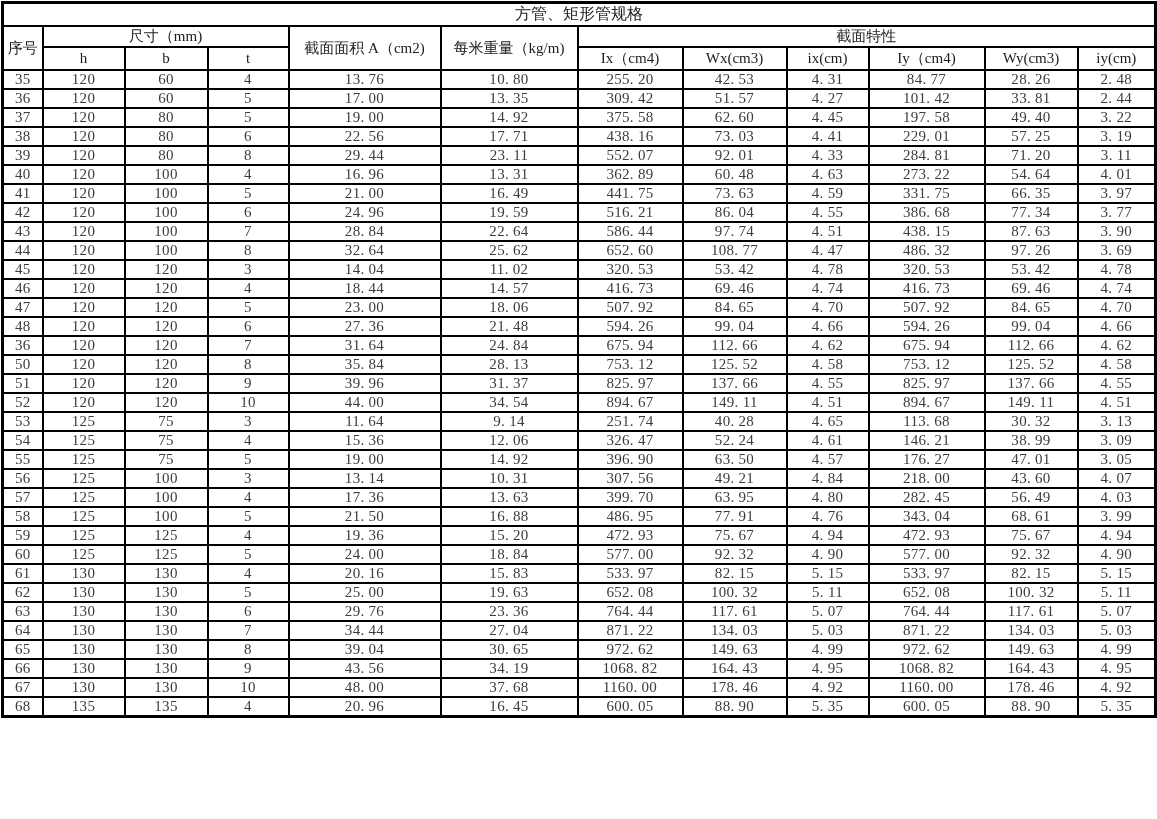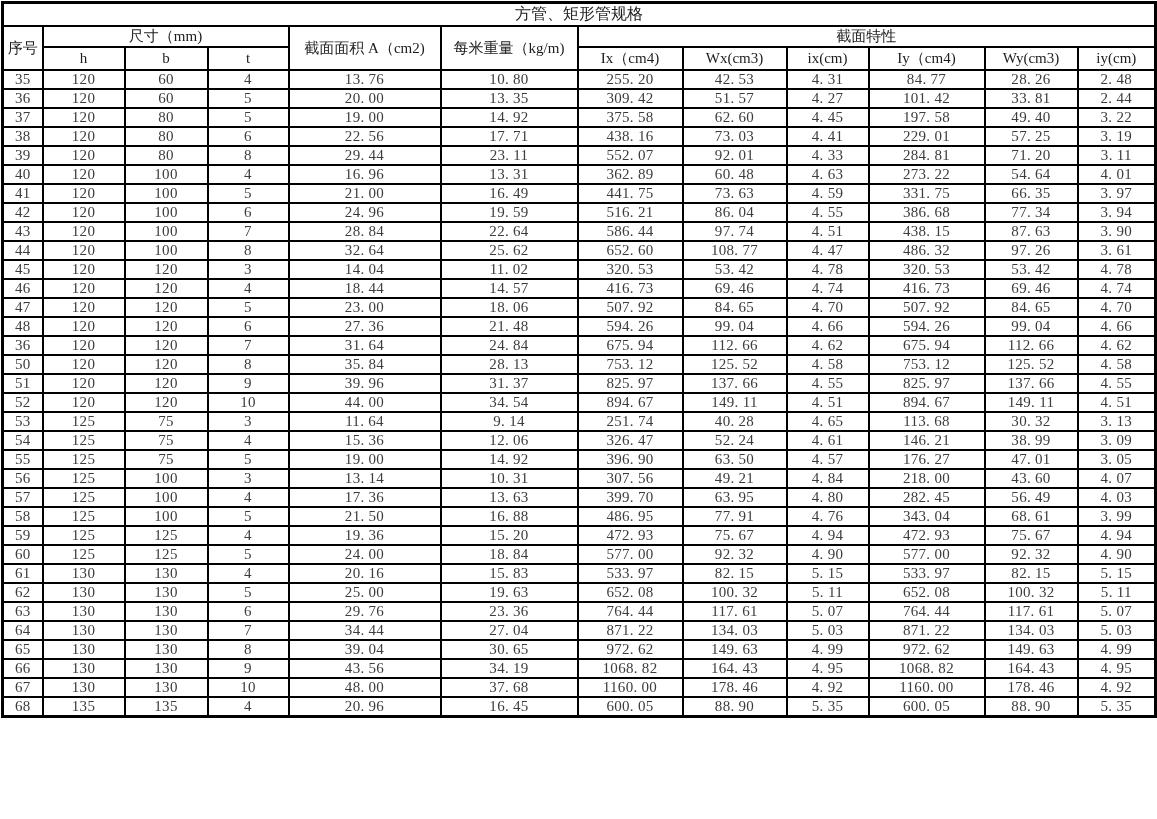--- a/index.html
+++ b/index.html
@@ -95,21 +95,21 @@
         <td>4. 31</td>
         <td>84. 77</td>
         <td>28. 26</td>
         <td>2. 48</td>
       </tr>
       <tr>
         <td>36</td>
         <td>120</td>
         <td>60</td>
         <td>5</td>
-        <td>20. 00</td>
+        <td>17. 00</td>
         <td>13. 35</td>
         <td>309. 42</td>
         <td>51. 57</td>
         <td>4. 27</td>
         <td>101. 42</td>
         <td>33. 81</td>
         <td>2. 44</td>
       </tr>
       <tr>
         <td>37</td>
@@ -186,21 +186,21 @@
         <td>120</td>
         <td>100</td>
         <td>6</td>
         <td>24. 96</td>
         <td>19. 59</td>
         <td>516. 21</td>
         <td>86. 04</td>
         <td>4. 55</td>
         <td>386. 68</td>
         <td>77. 34</td>
-        <td>3. 94</td>
+        <td>3. 77</td>
       </tr>
       <tr>
         <td>43</td>
         <td>120</td>
         <td>100</td>
         <td>7</td>
         <td>28. 84</td>
         <td>22. 64</td>
         <td>586. 44</td>
         <td>97. 74</td>
@@ -214,21 +214,21 @@
         <td>120</td>
         <td>100</td>
         <td>8</td>
         <td>32. 64</td>
         <td>25. 62</td>
         <td>652. 60</td>
         <td>108. 77</td>
         <td>4. 47</td>
         <td>486. 32</td>
         <td>97. 26</td>
-        <td>3. 61</td>
+        <td>3. 69</td>
       </tr>
       <tr>
         <td>45</td>
         <td>120</td>
         <td>120</td>
         <td>3</td>
         <td>14. 04</td>
         <td>11. 02</td>
         <td>320. 53</td>
         <td>53. 42</td>

